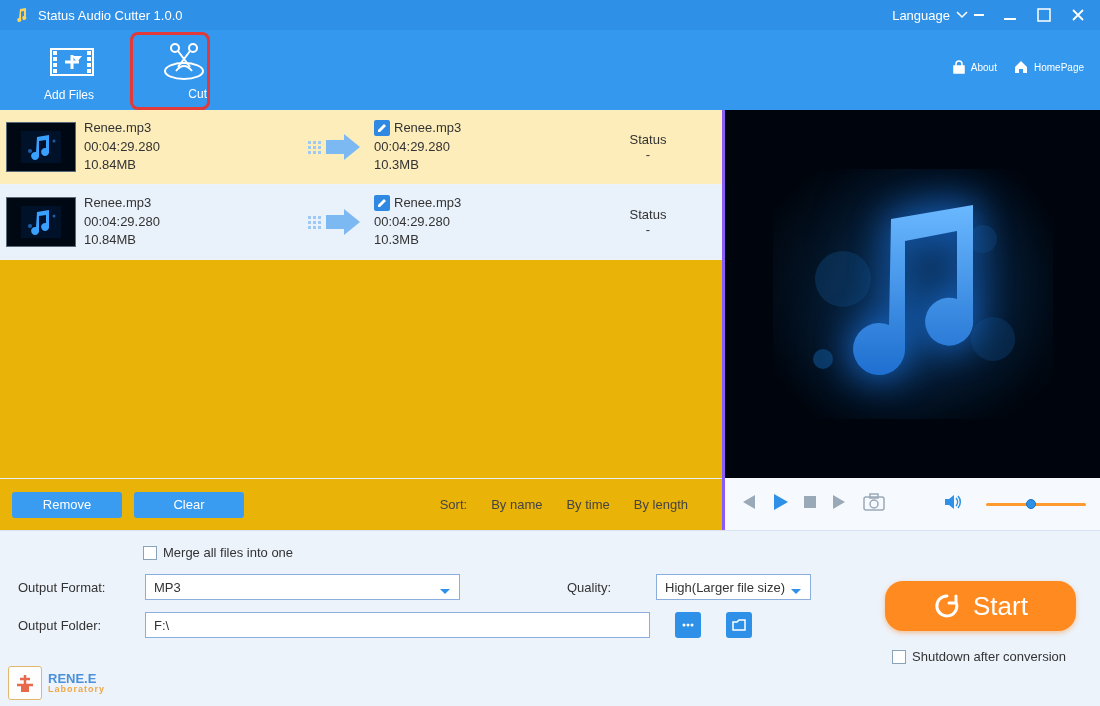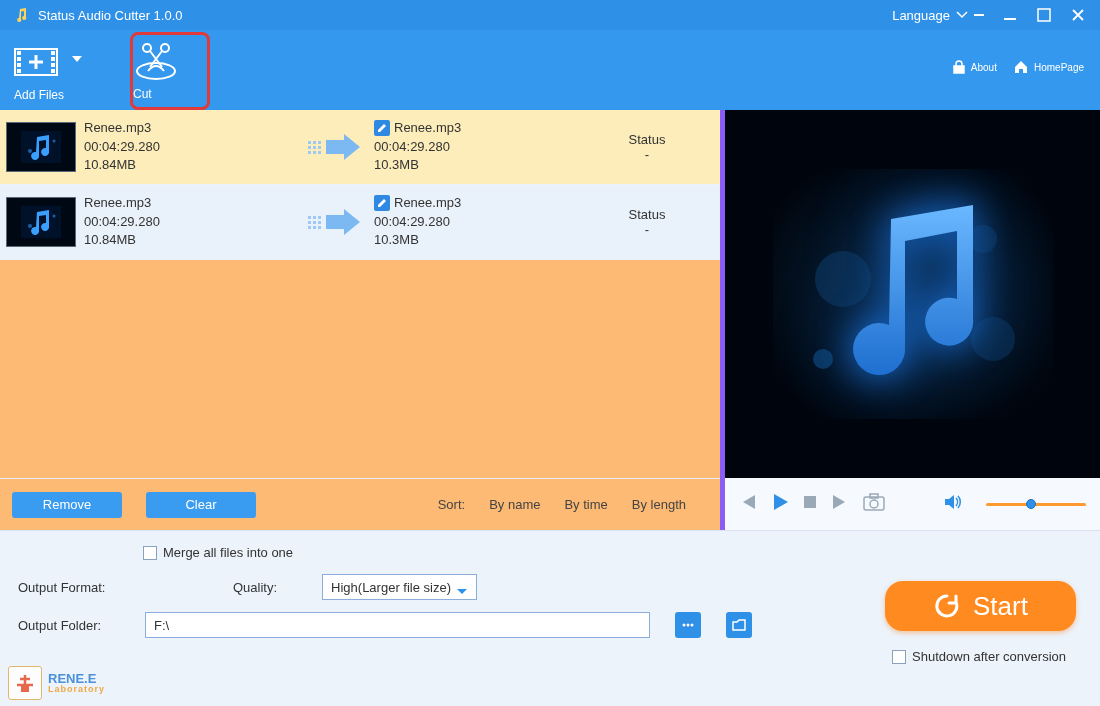--- a/index.html
+++ b/index.html
@@ -9,47 +9,47 @@
   .titlebar { background:#2e90e7; height:30px; display:flex; align-items:center; padding:0 14px; color:#fff; font-size:13px;}
   .titlebar .logo { width:16px; height:16px; margin-right:8px; position:relative;}
   .titlebar .logo svg{display:block;}
   .titlebar .spacer{flex:1;}
   .lang{display:flex; align-items:center; gap:6px; margin-right:18px; cursor:pointer;}
   .winbtns{display:flex; gap:18px; align-items:center;}
   .winbtn{width:16px; height:16px; display:flex; align-items:center; justify-content:center; cursor:pointer;}
   
   
   .toolbar { background:#3498ee; height:80px; display:flex; align-items:flex-start; padding:4px 14px 0; color:#fff; position:relative;}
-  .toolbtn{display:flex; flex-direction:column; align-items:flex-start; gap:4px; padding-top:6px; width:80px; cursor:pointer; font-size:12px;}
+  .toolbtn{display:flex; flex-direction:column; align-items:flex-end; gap:4px; padding-top:6px; width:80px; cursor:pointer; font-size:12px;}
   .toolbtn .icon{height:44px; display:flex; align-items:center; justify-content:center;}
   .toolbtn.highlight{ border:3px solid #e03a3a; border-radius:8px; background:#3498ee; margin-top:-2px; padding-top:4px; height:78px;}
   
   .addsmall{position:absolute; top:26px; left:72px; font-size:10px;}
   
   .rightlinks{position:absolute; right:16px; top:30px; display:flex; gap:16px; color:#fff; font-size:10px;}
   .rightlinks .lk{display:flex; align-items:center; gap:5px; cursor:pointer;}
   
   
   .main{display:flex; height:420px;}
-  .leftcol{flex:1; display:flex; flex-direction:column; border-right:5px solid #8b5cf6; background:#fdba74;}
+  .leftcol{flex:1; display:flex; flex-direction:column; border-right:3px solid #8b5cf6; background:#eab308;}
   .filelist{flex:1; overflow:auto;}
   
   .row{display:flex; align-items:center; height:75px; font-size:13px; color:#333; border-bottom:1px solid #eef3f9;}
   .row.sel{background:#fcedba;}
   .row.alt{background:#e9f1fa;}
   .thumb{width:70px; height:50px; background:#000814; margin:0 8px 0 6px; display:flex; align-items:center; justify-content:center; border:1px solid #586979;}
   .thumb svg{display:block;}
   .fileinfo{width:210px; line-height:1.45;}
   .arrow{width:80px; display:flex; align-items:center; justify-content:center;}
   .destinfo{width:200px; line-height:1.45;}
   .destname{display:flex; align-items:center; gap:4px;}
   .editicon{width:16px;height:16px;background:#2f89e3;border-radius:2px; display:flex;align-items:center;justify-content:center;}
   .status{flex:1; text-align:center;}
   
-  .listactions{height:52px; display:flex; align-items:center; padding:16px 12px; gap:24px; border-top:1px solid #e6edf5;}
+  .listactions{height:52px; display:flex; align-items:center; padding:16px 12px; gap:12px; border-top:1px solid #e6edf5;}
   .btn{background:#3a9cf0; color:#fff; border:none; font-size:13px; border-radius:3px; height:26px; width:110px; cursor:pointer;}
   .sortgroup{margin-left:auto; display:flex; gap:24px; font-size:13px; color:#444; align-items:center; padding-right:22px;}
   .sortgroup .sl{cursor:pointer;}
   
   
   .preview{width:375px; display:flex; flex-direction:column; background:#f6fafe;}
   .previewvid{flex:1; background:#00050d; margin:0 0 0 0; display:flex; align-items:center; justify-content:center; position:relative;}
   .pv-controls{height:52px; display:flex; align-items:center; padding:0 14px; gap:14px;}
   .pv-controls .pcbtn{cursor:pointer; color:#9aa9b7;}
   .pv-controls .play{color:#2e90e7;}
@@ -343,20 +343,26 @@
   </div>
 </div>
 
 <div class="bottom">
   <div class="mergerow">
     <span class="cbx"></span>
     <span>Merge all files into one</span>
   </div>
   <div class="frow">
     <span class="lbl">Output Format:</span>
+    <div class="dd fmt">
+      <span>MP3</span>
+      <span class="car"><svg width="12" height="8">
+            <path d="M1 1 L6 6 L11 1 Z" fill="#2e90e7"></path>
+          </svg></span>
+    </div>
     <span class="qlbl">Quality:</span>
     <div class="dd q">
       <span>High(Larger file size)</span>
       <span class="car"><svg width="12" height="8">
             <path d="M1 1 L6 6 L11 1 Z" fill="#2e90e7"></path>
           </svg></span>
     </div>
   </div>
   <div class="frow">
     <span class="lbl">Output Folder:</span>

